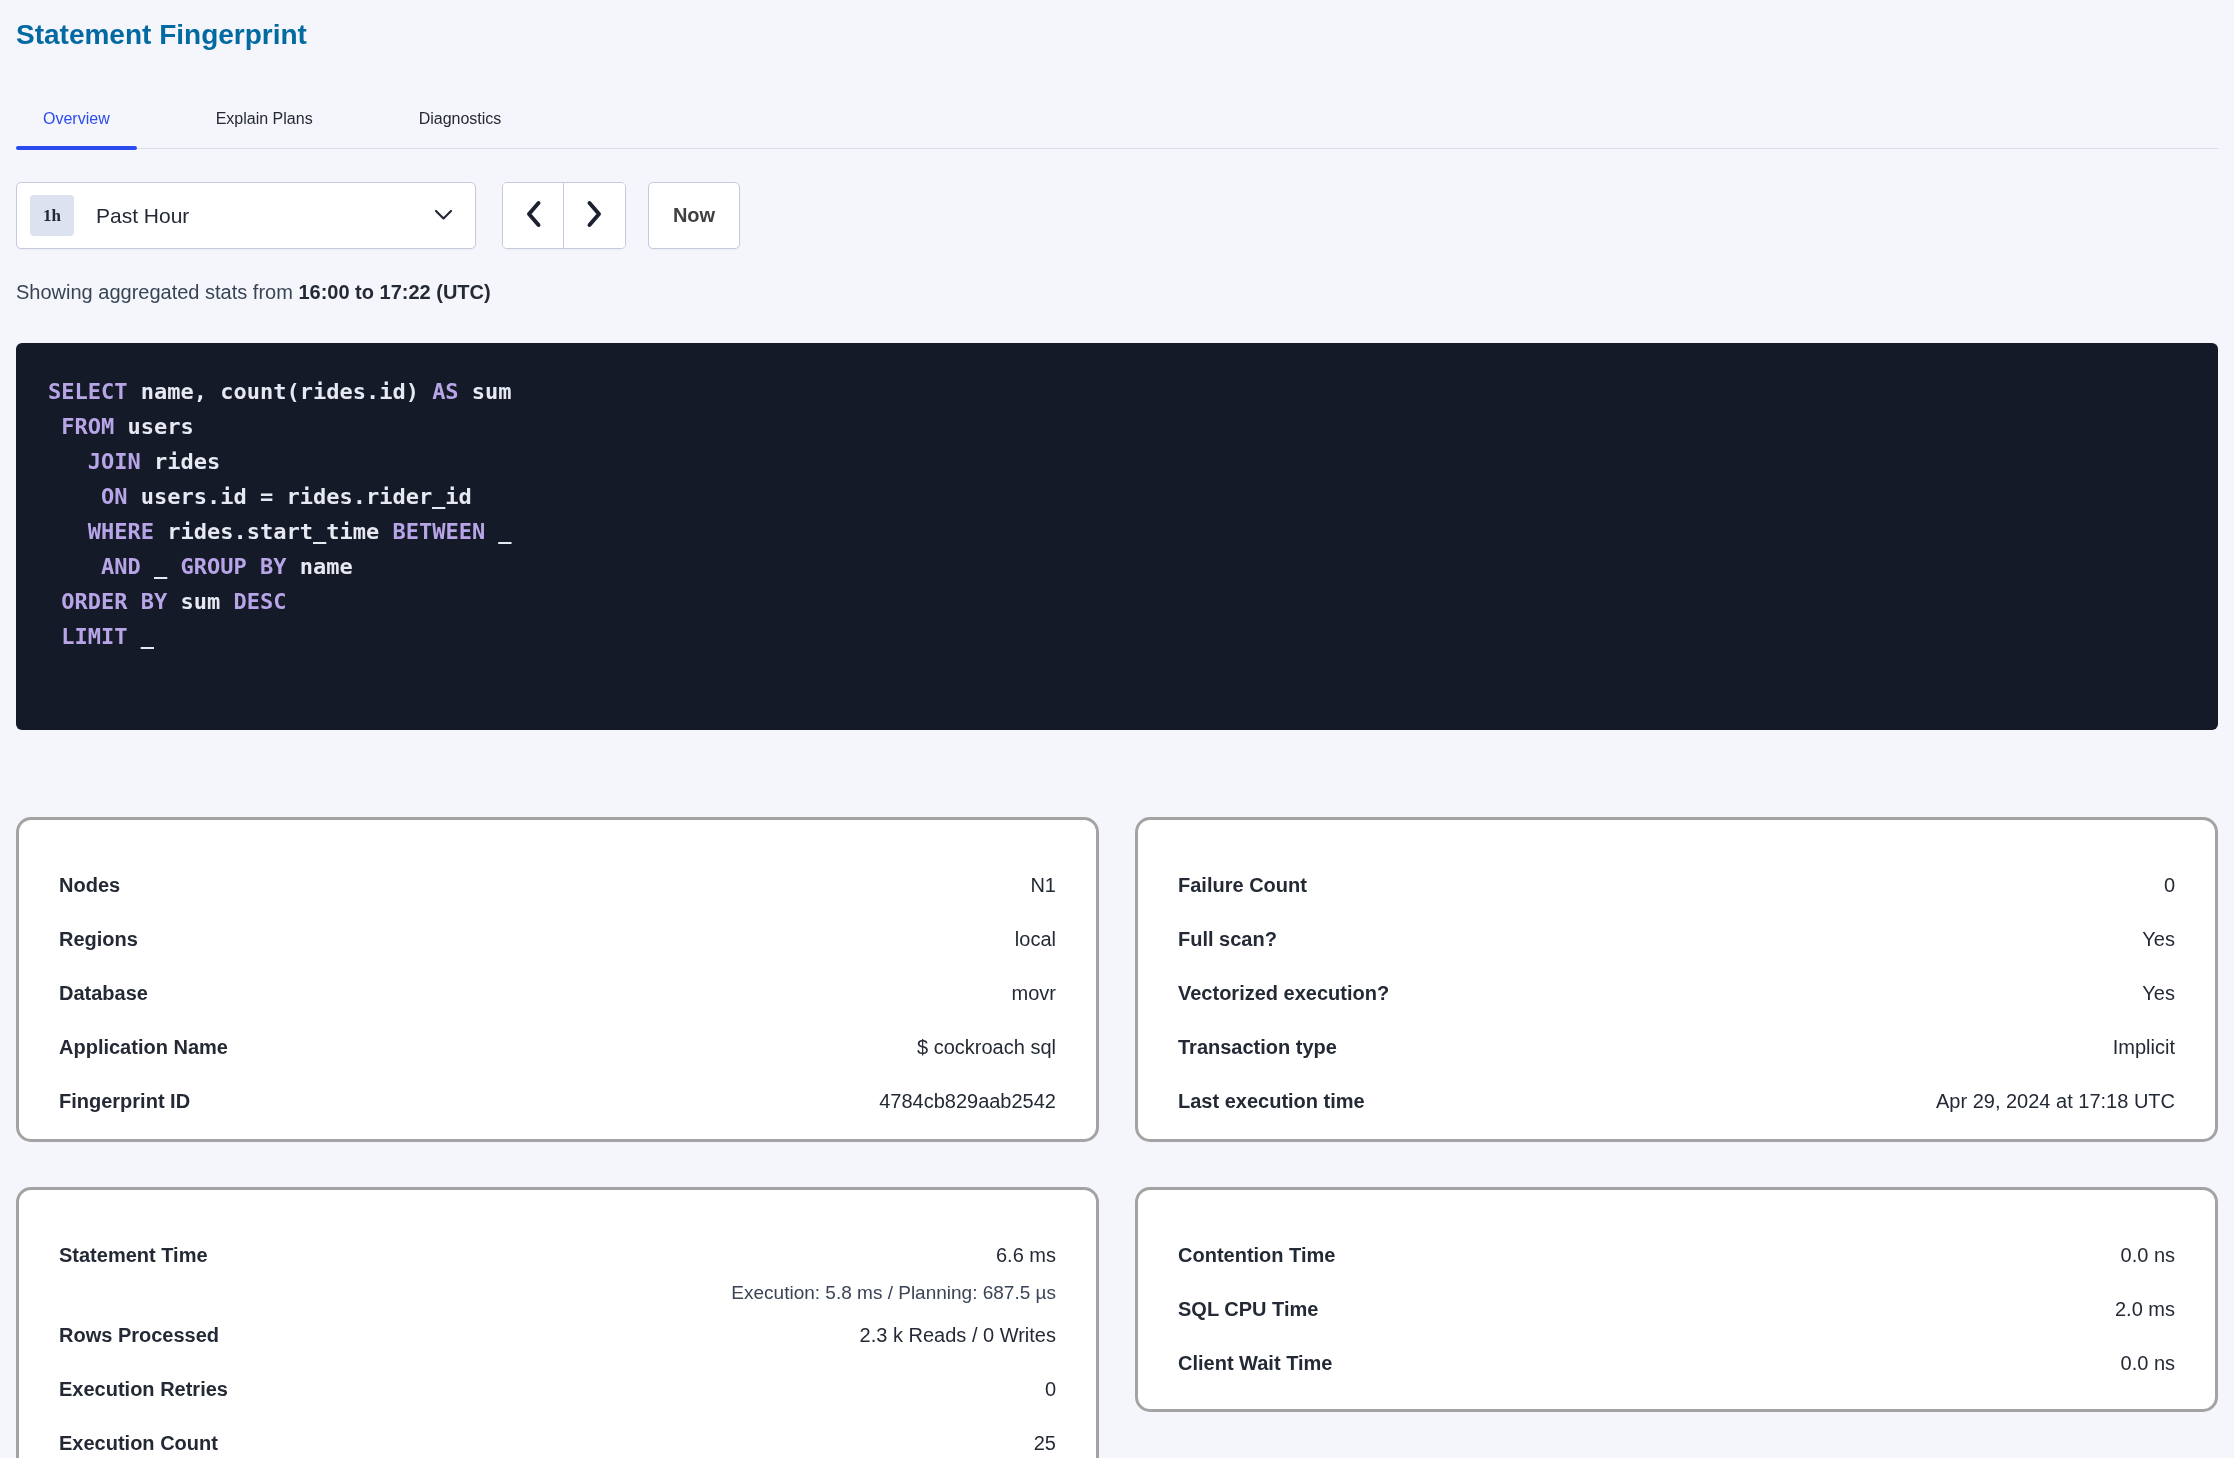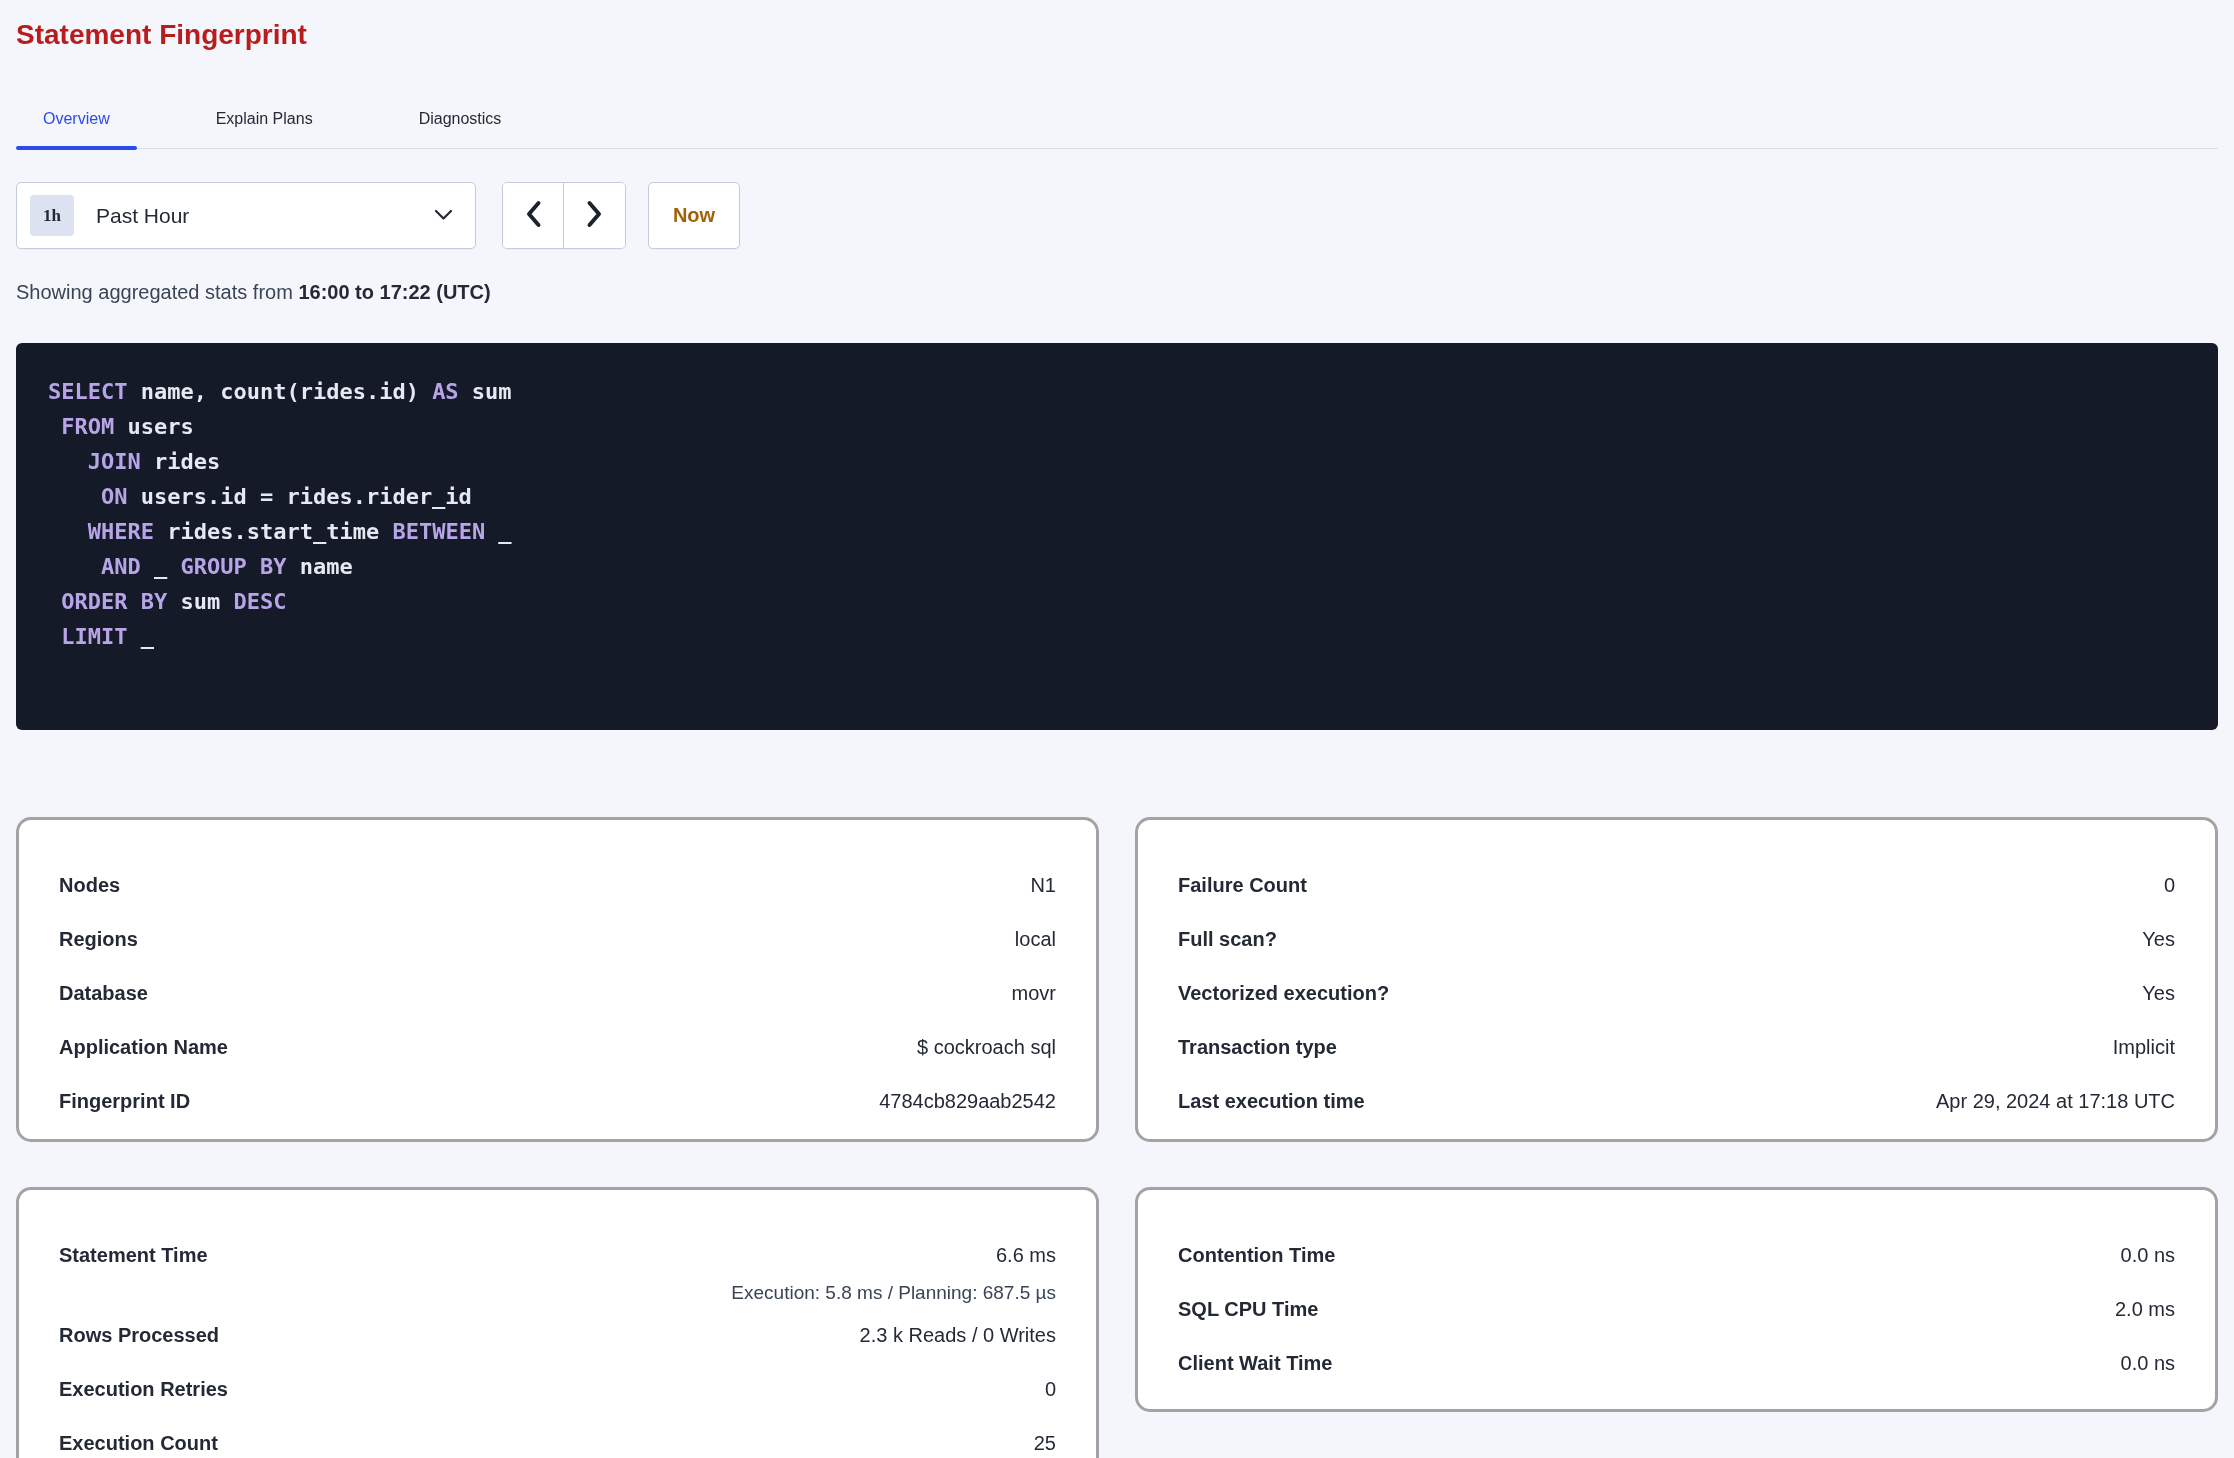--- a/index.html
+++ b/index.html
@@ -6,21 +6,21 @@
   html,body { width:2234px; height:1458px; }
   body {
     background:#f4f6fb;
     font-family:"Liberation Sans", sans-serif;
     color:#242a35;
     overflow:hidden;
   }
   .container { padding:0 16px; }
 
   
-  .page-title { margin-top:18px; font-size:28px; line-height:34px; font-weight:700; color:#b91c1c; }
+  .page-title { margin-top:18px; font-size:28px; line-height:34px; font-weight:700; color:#0369a1; }
 
   
   .tabs { display:flex; margin-top:40px; border-bottom:1px solid #d8dee9; }
   .tab { position:relative; padding:14px 27px 16px; margin-right:52px; font-size:16px; line-height:26px; color:#242a35; cursor:pointer; }
   .tab.active { color:#2a4cee; }
   .tab.active::after { content:""; position:absolute; left:0; right:0; bottom:-2px; height:4px; border-radius:2px; background:#2a4cee; }
 
   
   .controls { display:flex; margin-top:33px; height:67px; }
   .picker {
@@ -28,21 +28,21 @@
     display:flex; align-items:center; padding:0 22px 0 13px; cursor:pointer;
     box-shadow:0 1px 2px rgba(20,30,60,.04);
   }
   .interval-badge { background:#dce2f0; border-radius:4px; font-weight:700; font-size:17px; line-height:17px; padding:12px 13px; margin-right:22px; color:#242a35;font-family:Liberation Serif, serif; }
   .picker-label { font-size:21px; flex:1; color:#242a35; }
   .nav-group { display:flex; margin-left:26px; border:1px solid #c4cbde; border-radius:5px; background:#fff; overflow:hidden; box-shadow:0 1px 2px rgba(20,30,60,.04); }
   .nav-btn { width:61px; display:flex; align-items:center; justify-content:center; cursor:pointer; background:#fff; border:none; }
   .nav-btn.prev { border-right:1px solid #c4cbde; }
   .now-btn {
     margin-left:22px; width:92px; border:1px solid #c4cbde; border-radius:5px; background:#fff;
-    font-family:"Liberation Sans", sans-serif; font-size:20px; font-weight:700; color:#a16207;
+    font-family:"Liberation Sans", sans-serif; font-size:20px; font-weight:700; color:#404040;
     display:flex; align-items:center; justify-content:center; cursor:pointer;
     box-shadow:0 1px 2px rgba(20,30,60,.04);
   }
 
   
   .stats-line { margin-top:30px; font-size:20px; line-height:26px; color:#394455; }
   .stats-line .range { font-weight:700; color:#242a35; }
 
   
   .sql-box { margin-top:38px; height:387px; background:#151a28; border-radius:6px; padding:31px 32px; }

